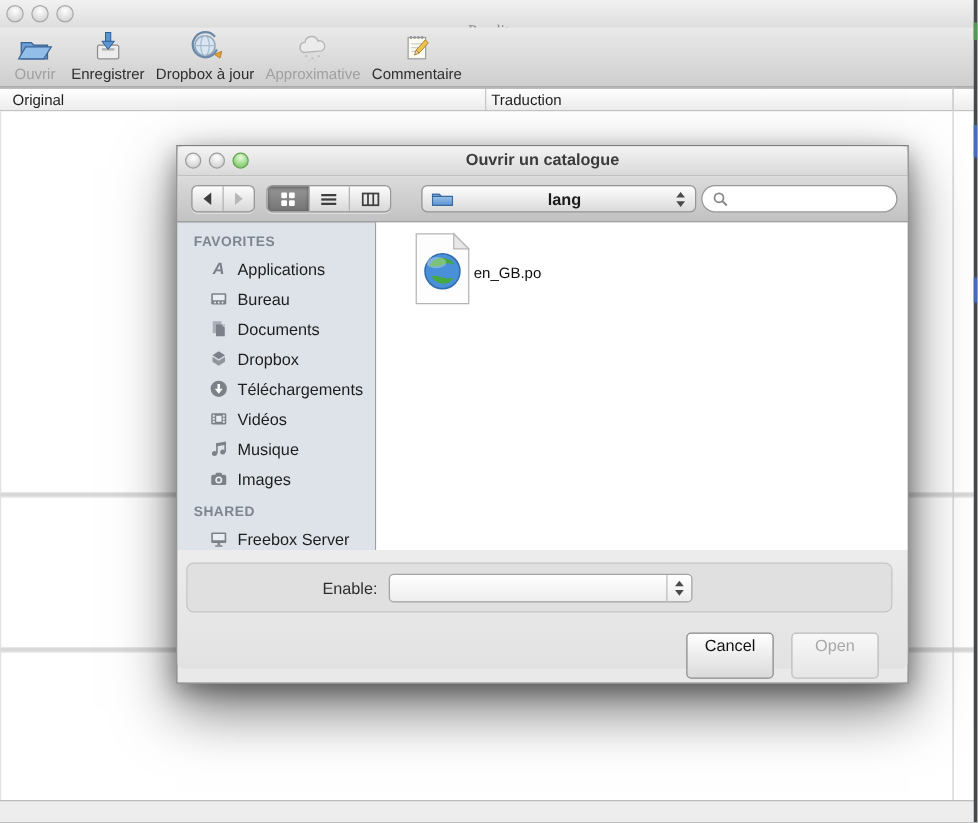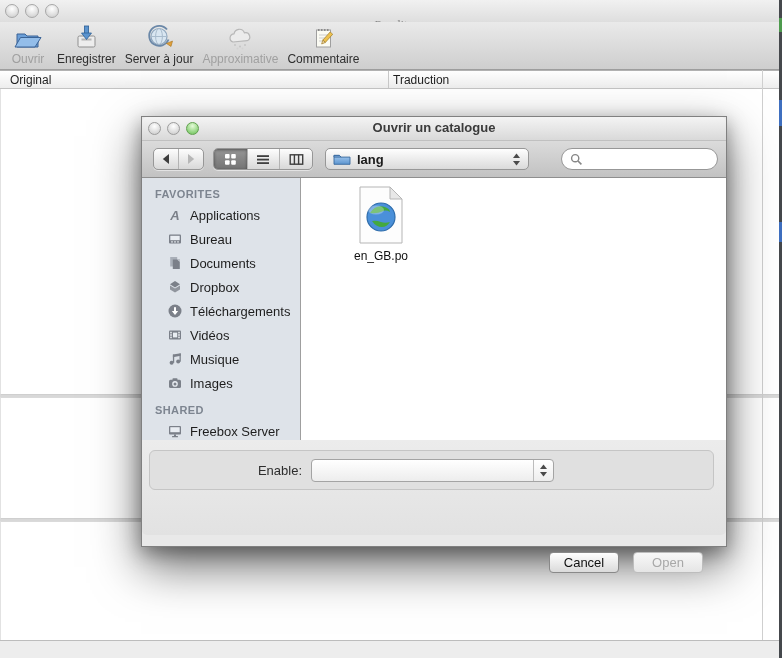--- a/index.html
+++ b/index.html
@@ -56,52 +56,52 @@
   .dlg-toolbar{height:37px;position:relative;
     background:linear-gradient(#dbdbdb,#c2c2c2);border-bottom:1px solid #8e8e8e;}
   .ctrl{position:absolute;top:7px;height:22px;}
   .seg{border:1px solid #979797;border-radius:5px;overflow:hidden;display:flex;
     background:linear-gradient(#fdfdfd,#d8d8d8);box-shadow:0 1px 0 rgba(255,255,255,.5);}
   .seg .cell{display:flex;align-items:center;justify-content:center;height:100%;}
   .seg .cell + .cell{border-left:1px solid #b3b3b3;}
   .navseg{left:11px;width:51px;} .navseg .cell{width:25px;}
   .viewseg{left:71px;width:100px;} .viewseg .cell{width:33px;}
   .cell.sel{background:linear-gradient(#979797,#747474);box-shadow:inset 0 1px 3px rgba(0,0,0,.45);}
-  .popup{left:183px;width:204px;display:flex;align-items:center;gap:6px;padding:0 7px;
-    border:1px solid #979797;border-radius:5px;background:linear-gradient(#fefefe,#dadada);}
+  .popup{left:195px;width:220px;display:flex;align-items:center;gap:6px;padding:0 7px;
+    border:1px solid #979797;border-radius:5px;background:linear-gradient(#fefefe,#dadada);text-align:center;}
   .popup-text{flex:1;font-size:13px;font-weight:bold;color:#1b1b1b;}
   .searchf{left:419px;width:157px;display:flex;align-items:center;gap:5px;padding:0 8px;
     border:1px solid #979797;border-radius:11px;background:#ffffff;}
 
   .dlg-content{height:262px;display:flex;}
   .dlg-side{width:159px;background:#dee3e9;border-right:1px solid #9f9f9f;padding-top:7px;overflow:hidden;}
   .side-h{font-size:11px;font-weight:bold;color:#7d8590;letter-spacing:.4px;padding:3px 0 3px 13px;}
   .side-h.shared{margin-top:6px;}
   .side-item{height:24px;display:flex;align-items:center;gap:7px;padding-left:25px;
     font-size:13px;color:#1e1e1e;white-space:nowrap;}
   .sicon{width:16px;height:16px;flex:0 0 16px;display:flex;align-items:center;justify-content:center;}
 
   .dlg-files{flex:1;background:#ffffff;position:relative;}
   .file-tile{position:absolute;left:28px;top:8px;width:104px;
-    display:flex;flex-direction:column;align-items:center;cursor:default;}
+    display:flex;flex-direction:row;align-items:center;cursor:default;}
   .file-name{font-size:12px;color:#101010;margin-top:5px;}
 
   .dlg-bottom{height:95px;position:relative;border-radius:0 0 5px 5px;
     background:linear-gradient(#ececec,#e2e2e2);}
   .enable-panel{position:absolute;left:7px;right:12px;top:10px;height:40px;
     background:#e0e0e0;border:1px solid #c5c5c5;border-radius:6px;
     display:flex;align-items:center;}
   .enable-label{width:152px;text-align:right;font-size:13px;color:#2d2d2d;margin-right:9px;}
   .filter-pop{width:243px;height:23px;position:relative;display:flex;align-items:center;
     padding-left:9px;font-size:13px;color:#121212;
     background:linear-gradient(#ffffff,#ededed);border:1px solid #a4a4a4;border-radius:4px;}
   .fstep{position:absolute;right:0;top:0;bottom:0;width:20px;border-left:1px solid #bcbcbc;
     display:flex;align-items:center;justify-content:center;}
-  .btn{position:absolute;top:66px;width:70px;height:21px;border-radius:4px;
-    font-size:13px;text-align:center;line-height:19px;margin-top:46px;}
+  .btn{position:absolute;top:66px;width:70px;height:37px;border-radius:4px;
+    font-size:13px;text-align:center;line-height:19px;}
   .btn-cancel{left:407px;background:linear-gradient(#ffffff,#dadada);border:1px solid #898989;color:#101010;}
   .btn-open{left:491px;background:linear-gradient(#f8f8f8,#e5e5e5);border:1px solid #bdbdbd;color:#a8a8a8;}
 </style>
 </head>
 <body>
 
 <div class="stage">
 
   <div class="mw-titlebar">
     <div class="mw-tl" style="left:5px"></div>
@@ -134,21 +134,21 @@
     <div class="tb-item">
       <span class="tb-ico">
         <svg width="30" height="27" viewBox="0 0 30 27">
           <circle cx="15" cy="12.5" r="8" fill="#d9e6f1" stroke="#8fa6bd" stroke-width="1.2"></circle>
           <ellipse cx="15" cy="12.5" rx="3.4" ry="8" fill="none" stroke="#a9bccd" stroke-width="1"></ellipse>
           <line x1="7" y1="12.5" x2="23" y2="12.5" stroke="#a9bccd" stroke-width="1"></line>
           <path d="M24.5,15.5 a10,10 0 1 1 -1.5,-10" fill="none" stroke="#6b88a8" stroke-width="1.8"></path>
           <path d="M22.5,19.5 l6,-2.5 -1.5,5.5 z" fill="#e0a03a" stroke="#a8741e" stroke-width=".6"></path>
         </svg>
       </span>
-      <span class="tb-label">Server à jour</span>
+      <span class="tb-label">Dropbox à jour</span>
     </div>
     <div class="tb-item disabled">
       <span class="tb-ico">
         <svg width="30" height="26" viewBox="0 0 30 26">
           <path d="M8,17 a4.2,4.2 0 0 1 1,-8.2 a5.4,5.4 0 0 1 10.4,-1 a4.2,4.2 0 0 1 2.8,7.9 z" fill="#ebebeb" stroke="#b7b7b7" stroke-width="1.2"></path>
           <circle cx="10" cy="20" r="1" fill="#c4c4c4"></circle>
           <circle cx="15" cy="21.5" r="1" fill="#c4c4c4"></circle>
           <circle cx="20" cy="20" r="1" fill="#c4c4c4"></circle>
           <circle cx="12.5" cy="23.5" r="1" fill="#d2d2d2"></circle>
           <circle cx="17.5" cy="23.5" r="1" fill="#d2d2d2"></circle>

